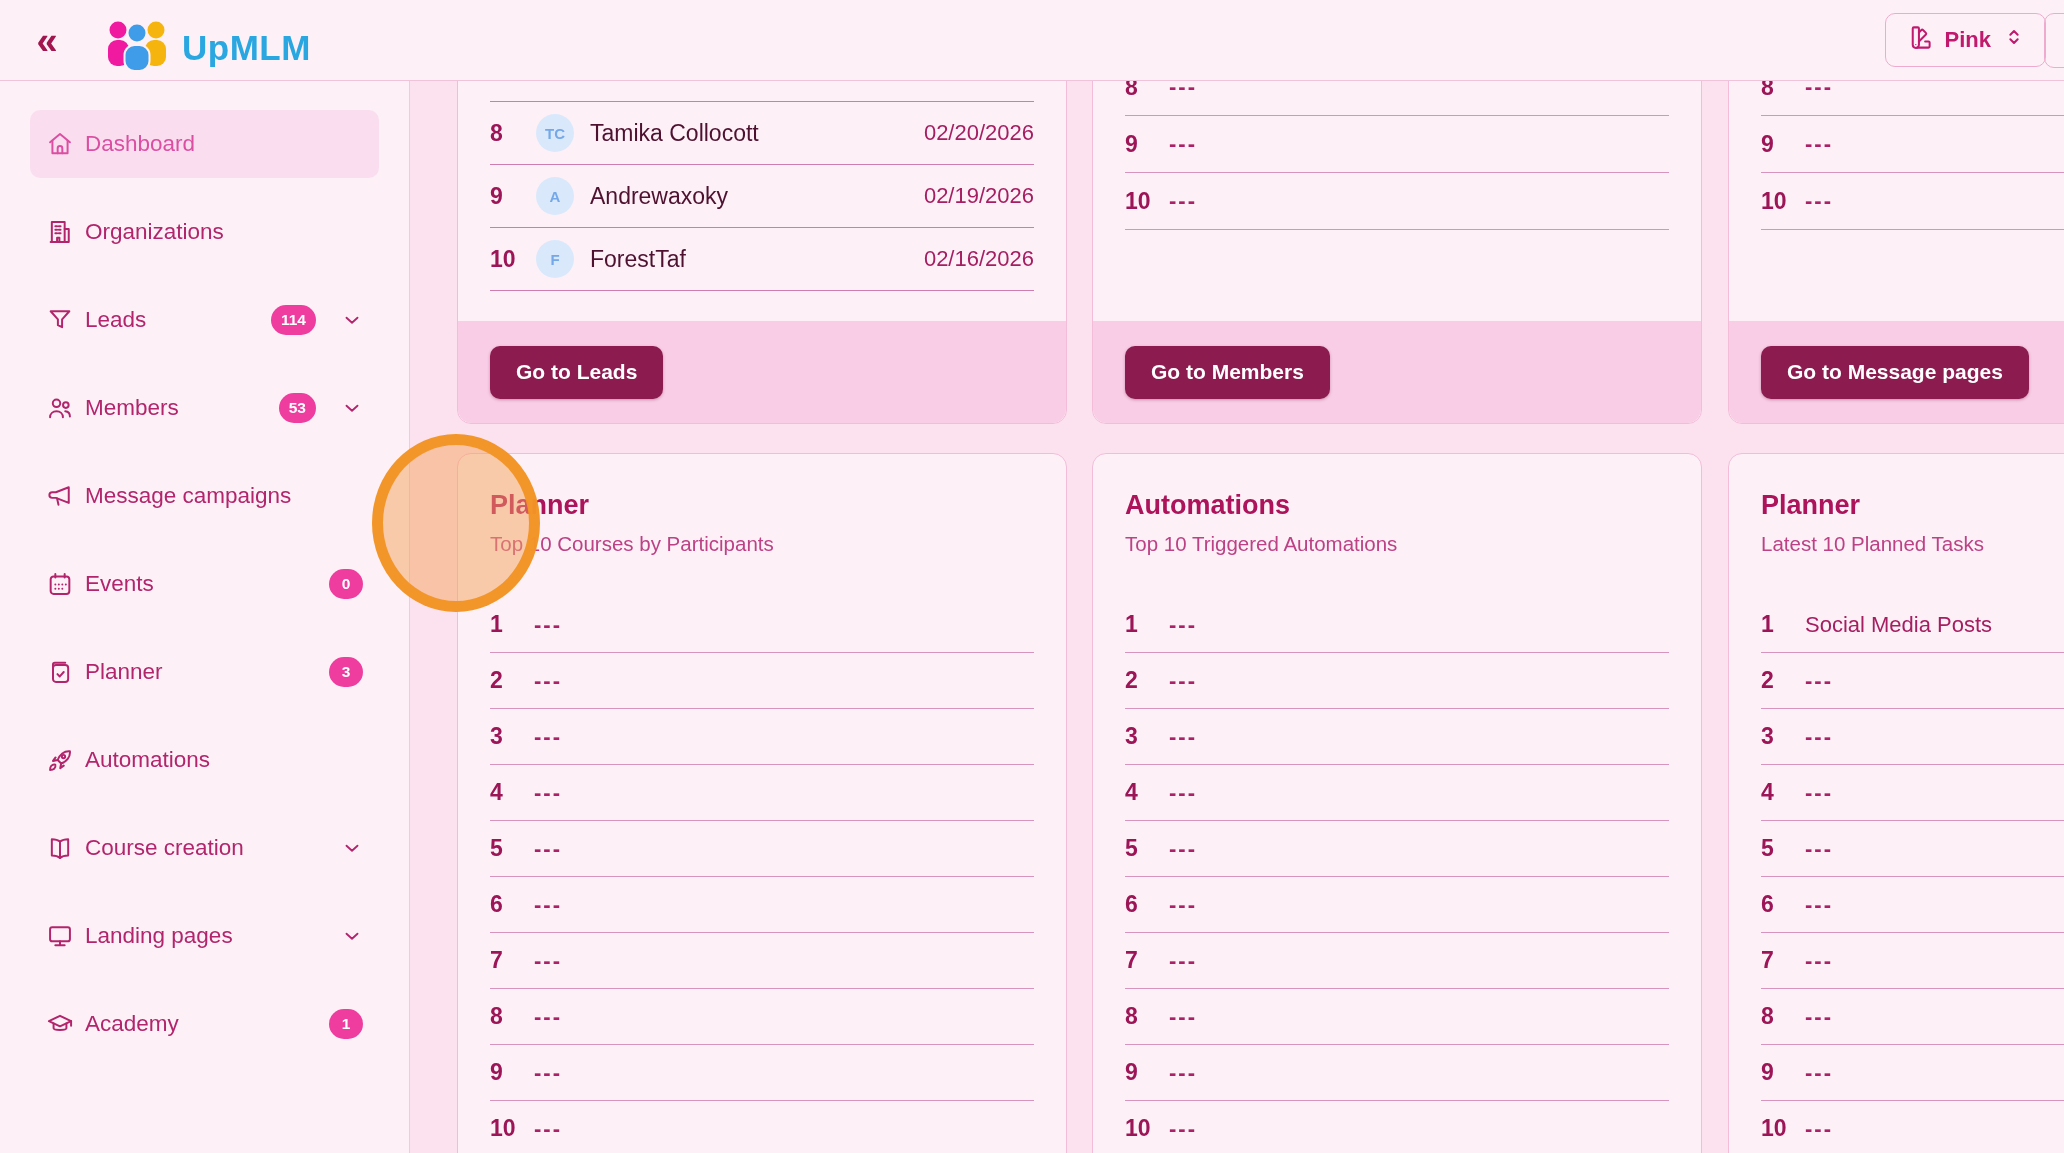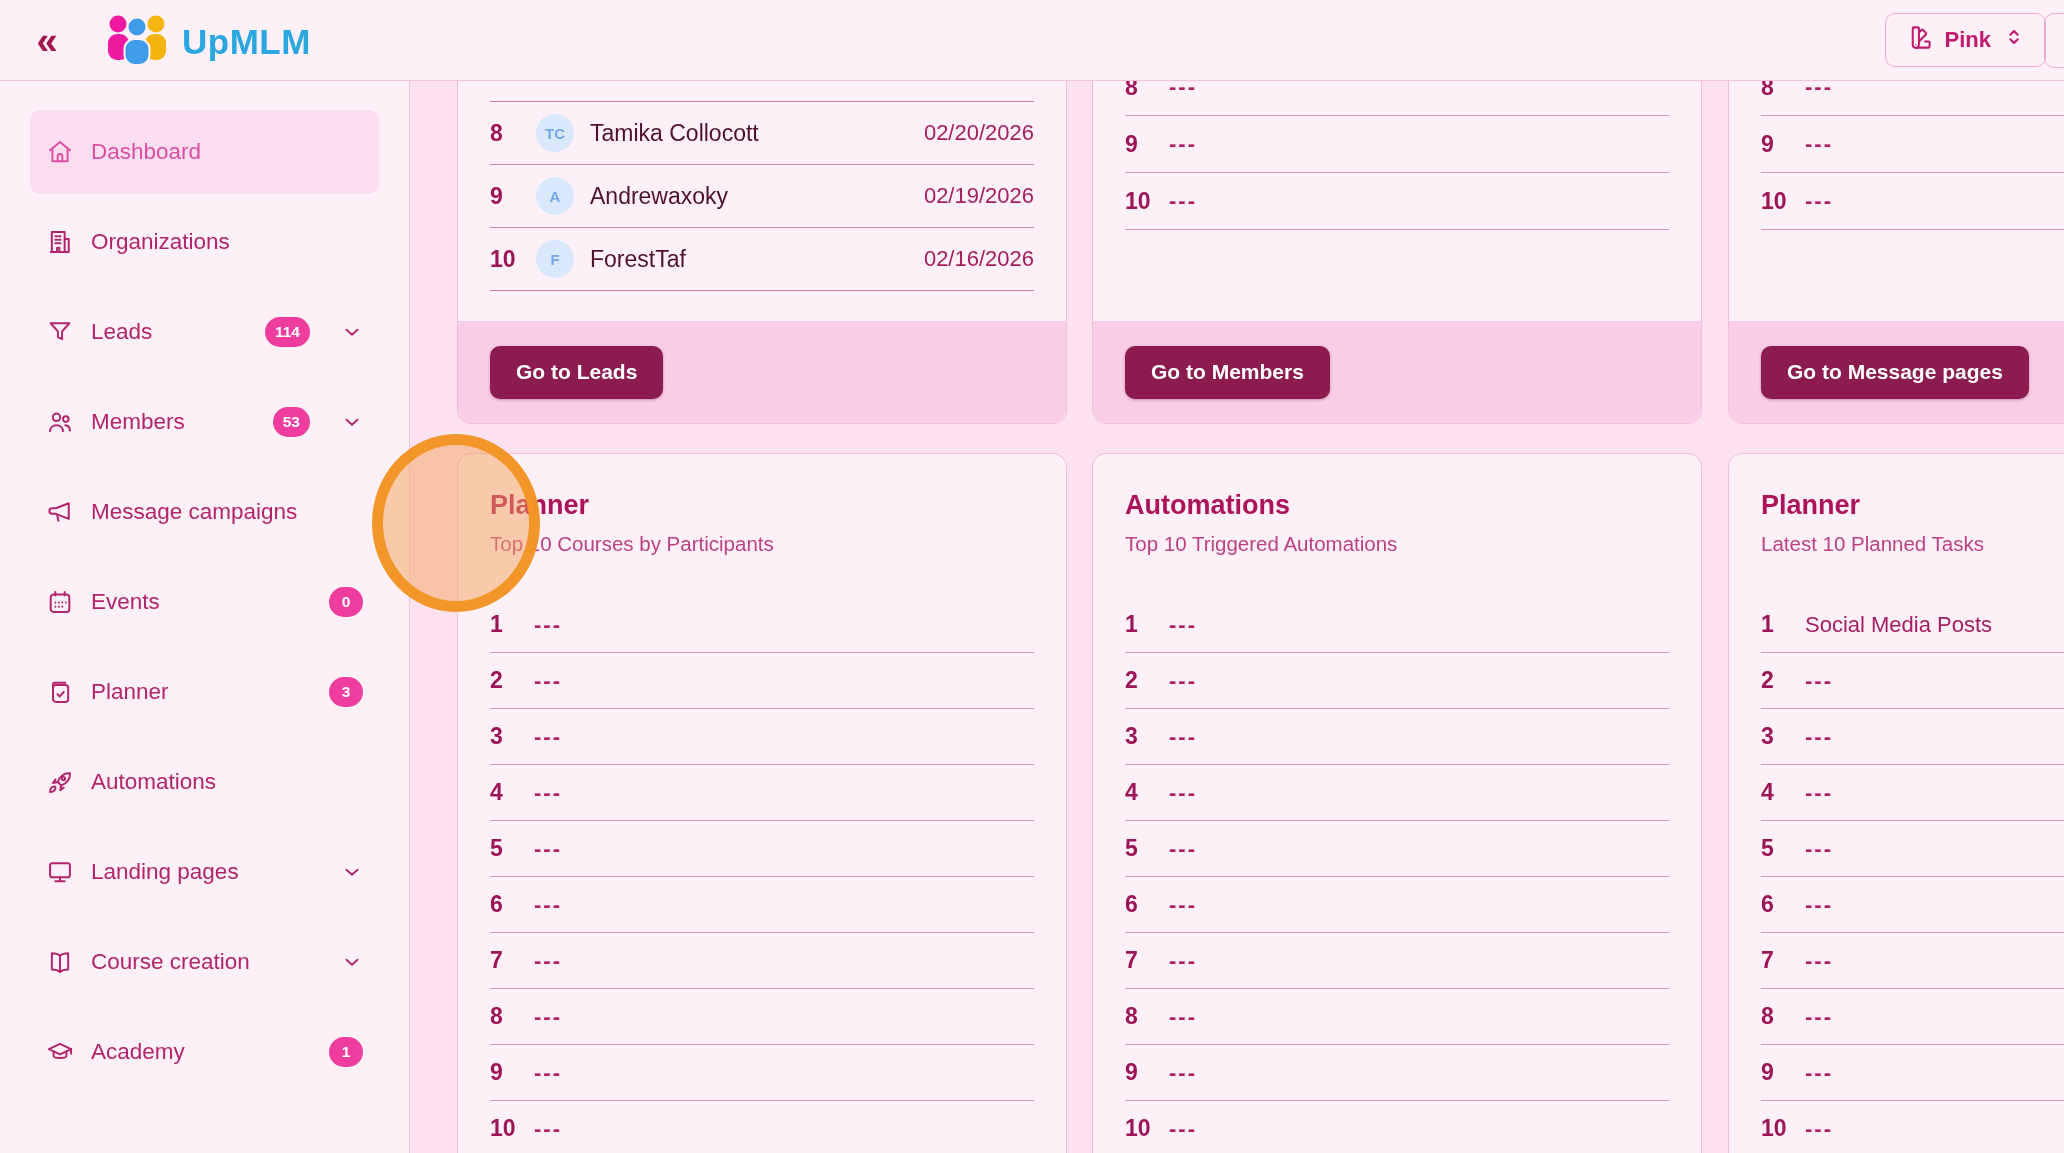--- a/index.html
+++ b/index.html
@@ -15,43 +15,43 @@
   header{
     position:absolute;left:0;top:0;right:0;height:80px;
     background:#fdf1f7;border-bottom:1px solid #f0c3da;z-index:10;
   }
   .collapse-btn{
     position:absolute;left:24px;top:18px;width:46px;height:46px;
     background:none;border:none;cursor:pointer;
     color:#a21650;font-size:38px;line-height:44px;font-weight:700;padding:0;
     font-family:"Liberation Sans", sans-serif;
   }
-  .logo{position:absolute;left:104px;top:12px;display:flex;align-items:center;gap:12px;text-align:center;}
+  .logo{position:absolute;left:104px;top:18px;display:flex;align-items:center;gap:12px;text-align:center;}
   .logo-text{font-size:35px;font-weight:800;color:#2aa7e0;letter-spacing:0.5px;}
   .theme-btn{
     position:absolute;right:18px;top:13px;height:54px;padding:0 20px;
     display:flex;align-items:center;gap:12px;
     background:transparent;border:1.6px solid #efabce;border-radius:10px;
     color:#c0196e;font-size:22px;font-weight:700;cursor:pointer;
     font-family:"Liberation Sans", sans-serif;
   }
   .edge-btn{
     position:absolute;right:-40px;top:13px;width:58px;height:53px;
     border:1.6px solid #efabce;border-radius:10px;background:transparent;
   }
 
   
   aside{
     position:absolute;left:0;top:80px;bottom:0;width:410px;
     background:#fdf1f7;border-right:1px solid #f2cadf;
     padding-top:30px;box-sizing:border-box;z-index:5;
   }
   .nav-item{
-    height:60px;margin:0 30px 6px 30px;padding:12px 16px;border-radius:10px;
-    display:flex;align-items:center;gap:17px;cursor:pointer;
+    height:60px;margin:0 30px 20px 30px;padding:4px 16px;border-radius:10px;
+    display:flex;align-items:center;gap:11px;cursor:pointer;
     color:#b2256c;font-size:22.5px;
   }
   .nav-item.active{background:#fadef0;color:#db4fa2;}
   .nicon{width:28px;height:28px;flex:0 0 28px;display:flex;align-items:center;justify-content:center;}
   .nicon svg{width:28px;height:28px;stroke:currentColor;fill:none;stroke-width:1.7;stroke-linecap:round;stroke-linejoin:round;}
   .nlabel{white-space:nowrap;}
   .badge{
     margin-left:auto;min-width:14px;height:30px;padding:0 10px;
     background:#ee3d9e;color:#ffffff;border-radius:999px;
     font-size:15.5px;font-weight:700;display:flex;align-items:center;justify-content:center;
@@ -251,39 +251,39 @@
             <circle cx="15" cy="9" r="1.4"></circle>
             <path d="M10 12l-4 .8 2.2-3M13 15l-.8 4 3-2.2"></path>
             <path d="M4.5 17c1.5-1.5 3.5-1 3.5-1s.5 2-1 3.5c-1 1-3.5 1-3.5 1s0-2.5 1-3.5z"></path>
           </svg>
       </span>
       <span class="nlabel">Automations</span>
     </div>
     <div class="nav-item">
       <span class="nicon">
         <svg viewBox="0 0 24 24">
+            <path d="M12 6.5c-1.8-1.5-4.2-2-7-2v14c2.8 0 5.2.5 7 2 1.8-1.5 4.2-2 7-2v-14c-2.8 0-5.2.5-7 2z"></path>
+            <path d="M12 6.5v14"></path>
+          </svg>
+      </span>
+      <span class="nlabel">Course creation</span>
+      <span class="chev solo">
+        <svg viewBox="0 0 24 24">
+            <path d="M6 9.5l6 5.5 6-5.5"></path>
+          </svg>
+      </span>
+    </div>
+    <div class="nav-item">
+      <span class="nicon">
+        <svg viewBox="0 0 24 24">
             <rect x="3.5" y="4.5" width="17" height="12" rx="1.8"></rect>
             <path d="M12 16.5v3.5M8 20h8"></path>
           </svg>
       </span>
       <span class="nlabel">Landing pages</span>
-      <span class="chev solo">
-        <svg viewBox="0 0 24 24">
-            <path d="M6 9.5l6 5.5 6-5.5"></path>
-          </svg>
-      </span>
-    </div>
-    <div class="nav-item">
-      <span class="nicon">
-        <svg viewBox="0 0 24 24">
-            <path d="M12 6.5c-1.8-1.5-4.2-2-7-2v14c2.8 0 5.2.5 7 2 1.8-1.5 4.2-2 7-2v-14c-2.8 0-5.2.5-7 2z"></path>
-            <path d="M12 6.5v14"></path>
-          </svg>
-      </span>
-      <span class="nlabel">Course creation</span>
       <span class="chev solo">
         <svg viewBox="0 0 24 24">
             <path d="M6 9.5l6 5.5 6-5.5"></path>
           </svg>
       </span>
     </div>
     <div class="nav-item">
       <span class="nicon">
         <svg viewBox="0 0 24 24">
             <path d="M2.5 9.5 12 5l9.5 4.5L12 14z"></path>

